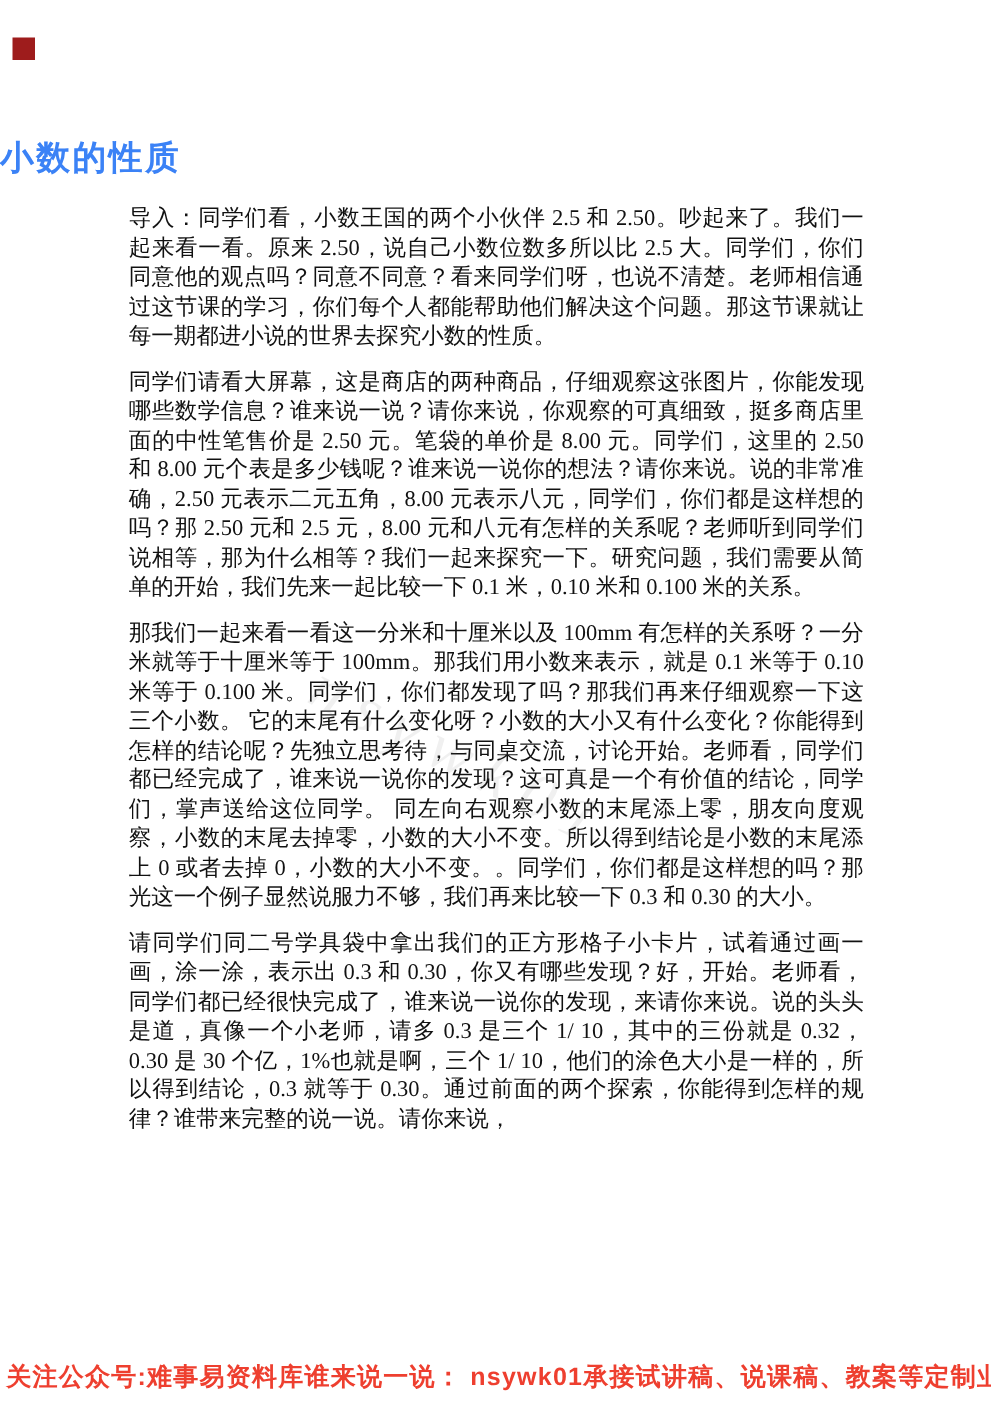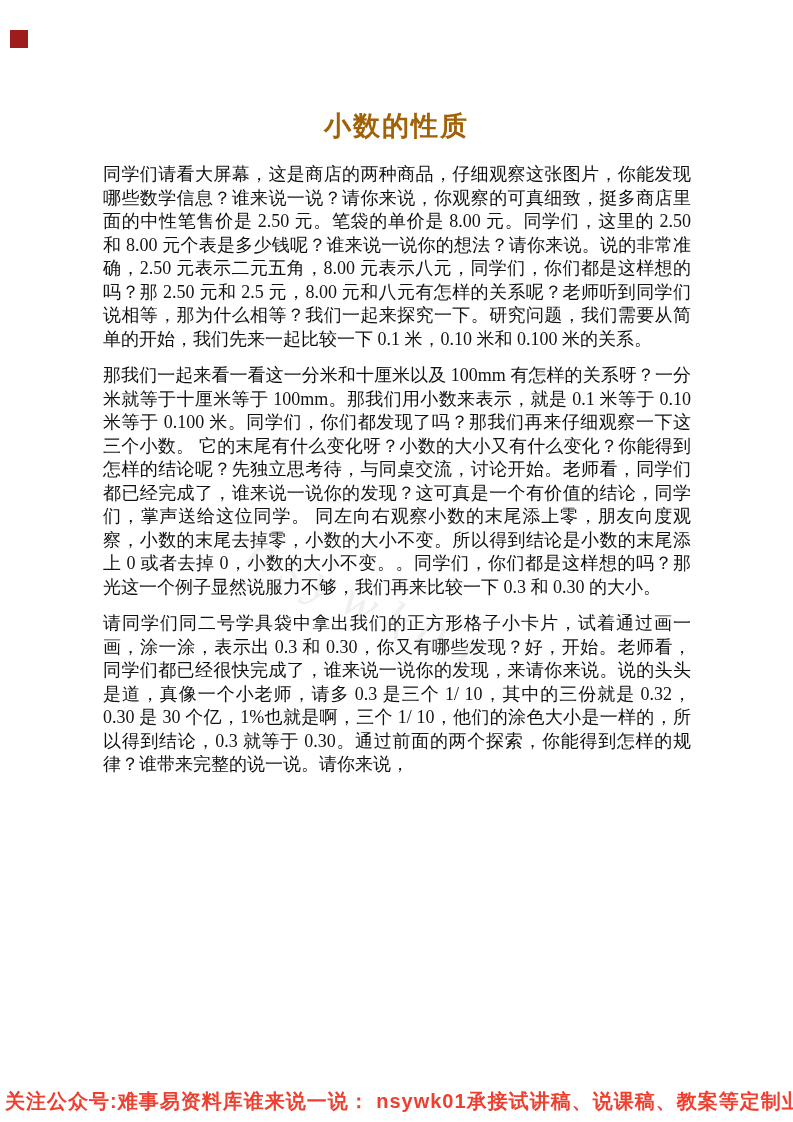--- a/index.html
+++ b/index.html
@@ -23,26 +23,26 @@
     top:30px;
     width:18px;
     height:18px;
     background:var(--corner-color);
   }
   .doc-title{
     position:absolute;
     top:108px;
     left:0;
     width:100%;
-    text-align:center;
+    text-align:left;
     font-family:"Liberation Sans","DejaVu Sans",sans-serif;
     font-weight:700;
     font-size:27px;
     letter-spacing:2px;
-    color:#a16207;
+    color:#3b82f6;
   }
   .content{
     position:absolute;
     top:163px;
     left:103px;
     width:588px;
   }
   .content p{
     font-size:18px;
     line-height:23.5px;
@@ -85,20 +85,21 @@
 </head>
 <body>
 
 <div class="page">
 
   <div class="corner-mark"></div>
 
   <h1 class="doc-title">小数的性质</h1>
 
   <div class="content">
+    <p>导入：同学们看，小数王国的两个小伙伴 2.5 和 2.50。吵起来了。我们一起来看一看。原来 2.50，说自己小数位数多所以比 2.5 大。同学们，你们同意他的观点吗？同意不同意？看来同学们呀，也说不清楚。老师相信通过这节课的学习，你们每个人都能帮助他们解决这个问题。那这节课就让每一期都进小说的世界去探究小数的性质。</p>
     <p>同学们请看大屏幕，这是商店的两种商品，仔细观察这张图片，你能发现哪些数学信息？谁来说一说？请你来说，你观察的可真细致，挺多商店里面的中性笔售价是 2.50 元。笔袋的单价是 8.00 元。同学们，这里的 2.50 和 8.00 元个表是多少钱呢？谁来说一说你的想法？请你来说。说的非常准确，2.50 元表示二元五角，8.00 元表示八元，同学们，你们都是这样想的吗？那 2.50 元和 2.5 元，8.00 元和八元有怎样的关系呢？老师听到同学们说相等，那为什么相等？我们一起来探究一下。研究问题，我们需要从简单的开始，我们先来一起比较一下 0.1 米，0.10 米和 0.100 米的关系。</p>
     <p>那我们一起来看一看这一分米和十厘米以及 100mm 有怎样的关系呀？一分米就等于十厘米等于 100mm。那我们用小数来表示，就是 0.1 米等于 0.10 米等于 0.100 米。同学们，你们都发现了吗？那我们再来仔细观察一下这三个小数。 它的末尾有什么变化呀？小数的大小又有什么变化？你能得到怎样的结论呢？先独立思考待，与同桌交流，讨论开始。老师看，同学们都已经完成了，谁来说一说你的发现？这可真是一个有价值的结论，同学们，掌声送给这位同学。 同左向右观察小数的末尾添上零，朋友向度观察，小数的末尾去掉零，小数的大小不变。所以得到结论是小数的末尾添上 0 或者去掉 0，小数的大小不变。。同学们，你们都是这样想的吗？那光这一个例子显然说服力不够，我们再来比较一下 0.3 和 0.30 的大小。</p>
     <p>请同学们同二号学具袋中拿出我们的正方形格子小卡片，试着通过画一画，涂一涂，表示出 0.3 和 0.30，你又有哪些发现？好，开始。老师看，同学们都已经很快完成了，谁来说一说你的发现，来请你来说。说的头头是道，真像一个小老师，请多 0.3 是三个 1/ 10，其中的三份就是 0.32，0.30 是 30 个亿，1%也就是啊，三个 1/ 10，他们的涂色大小是一样的，所以得到结论，0.3 就等于 0.30。通过前面的两个探索，你能得到怎样的规律？谁带来完整的说一说。请你来说，</p>
   </div>
 
   <div class="watermark">nsywk01</div>
 
   <div class="footer">
     <span>关注公众号:难事易资料库</span>
     <span>谁来说一说： nsywk01</span>

